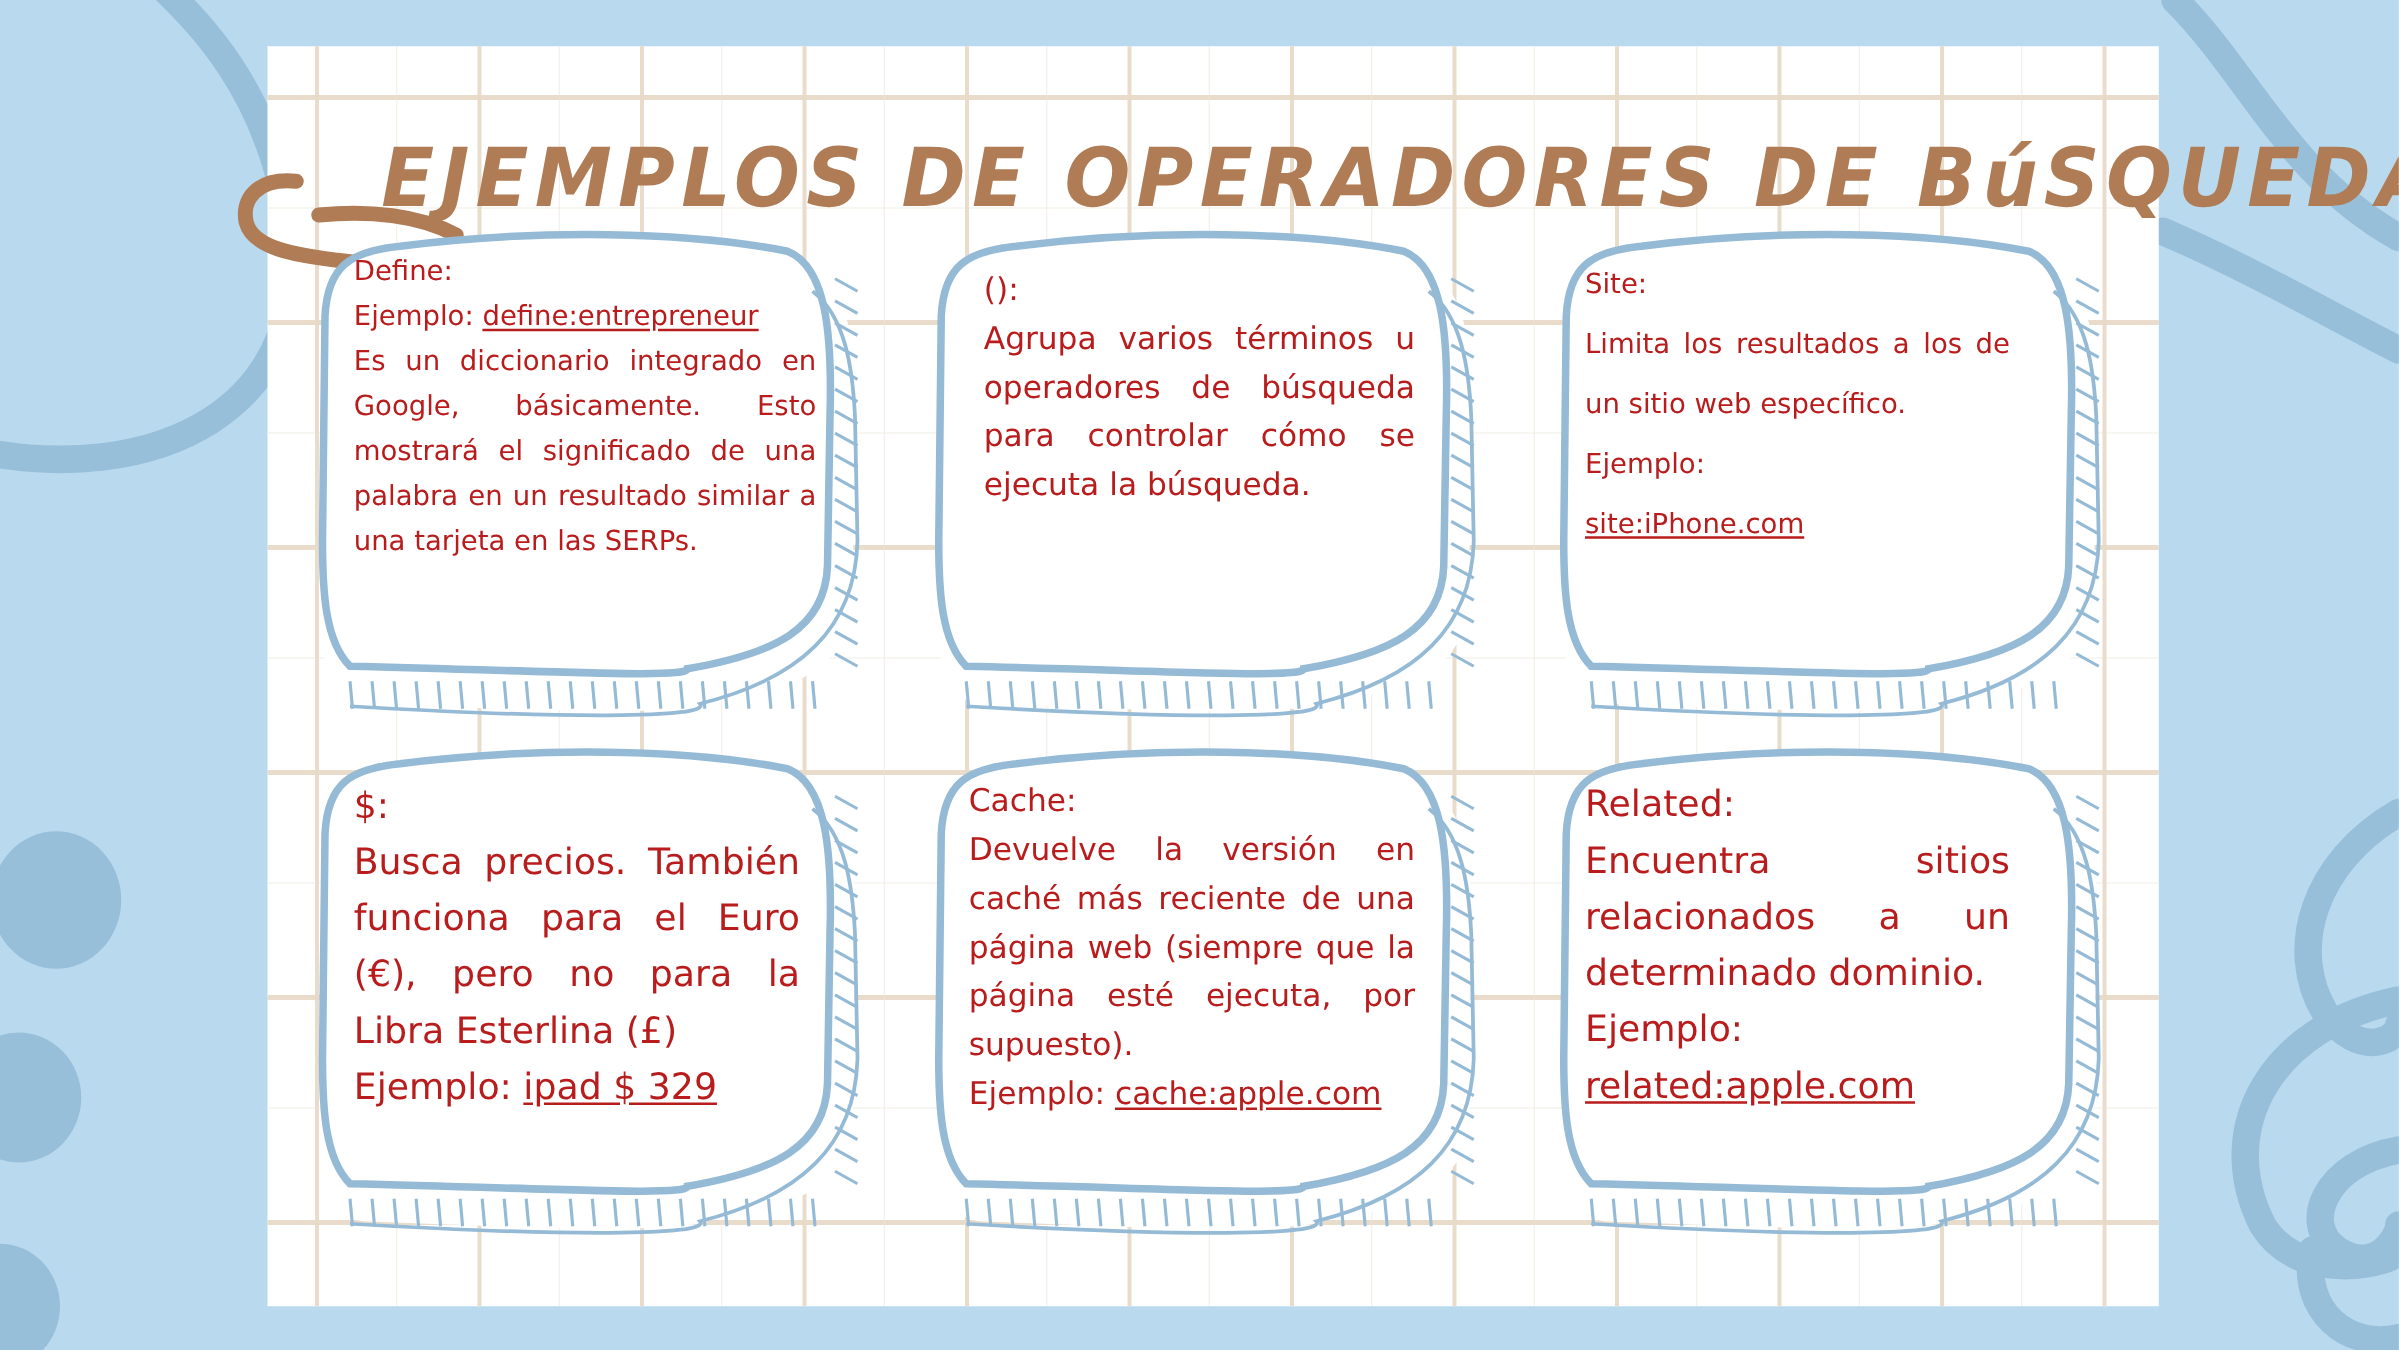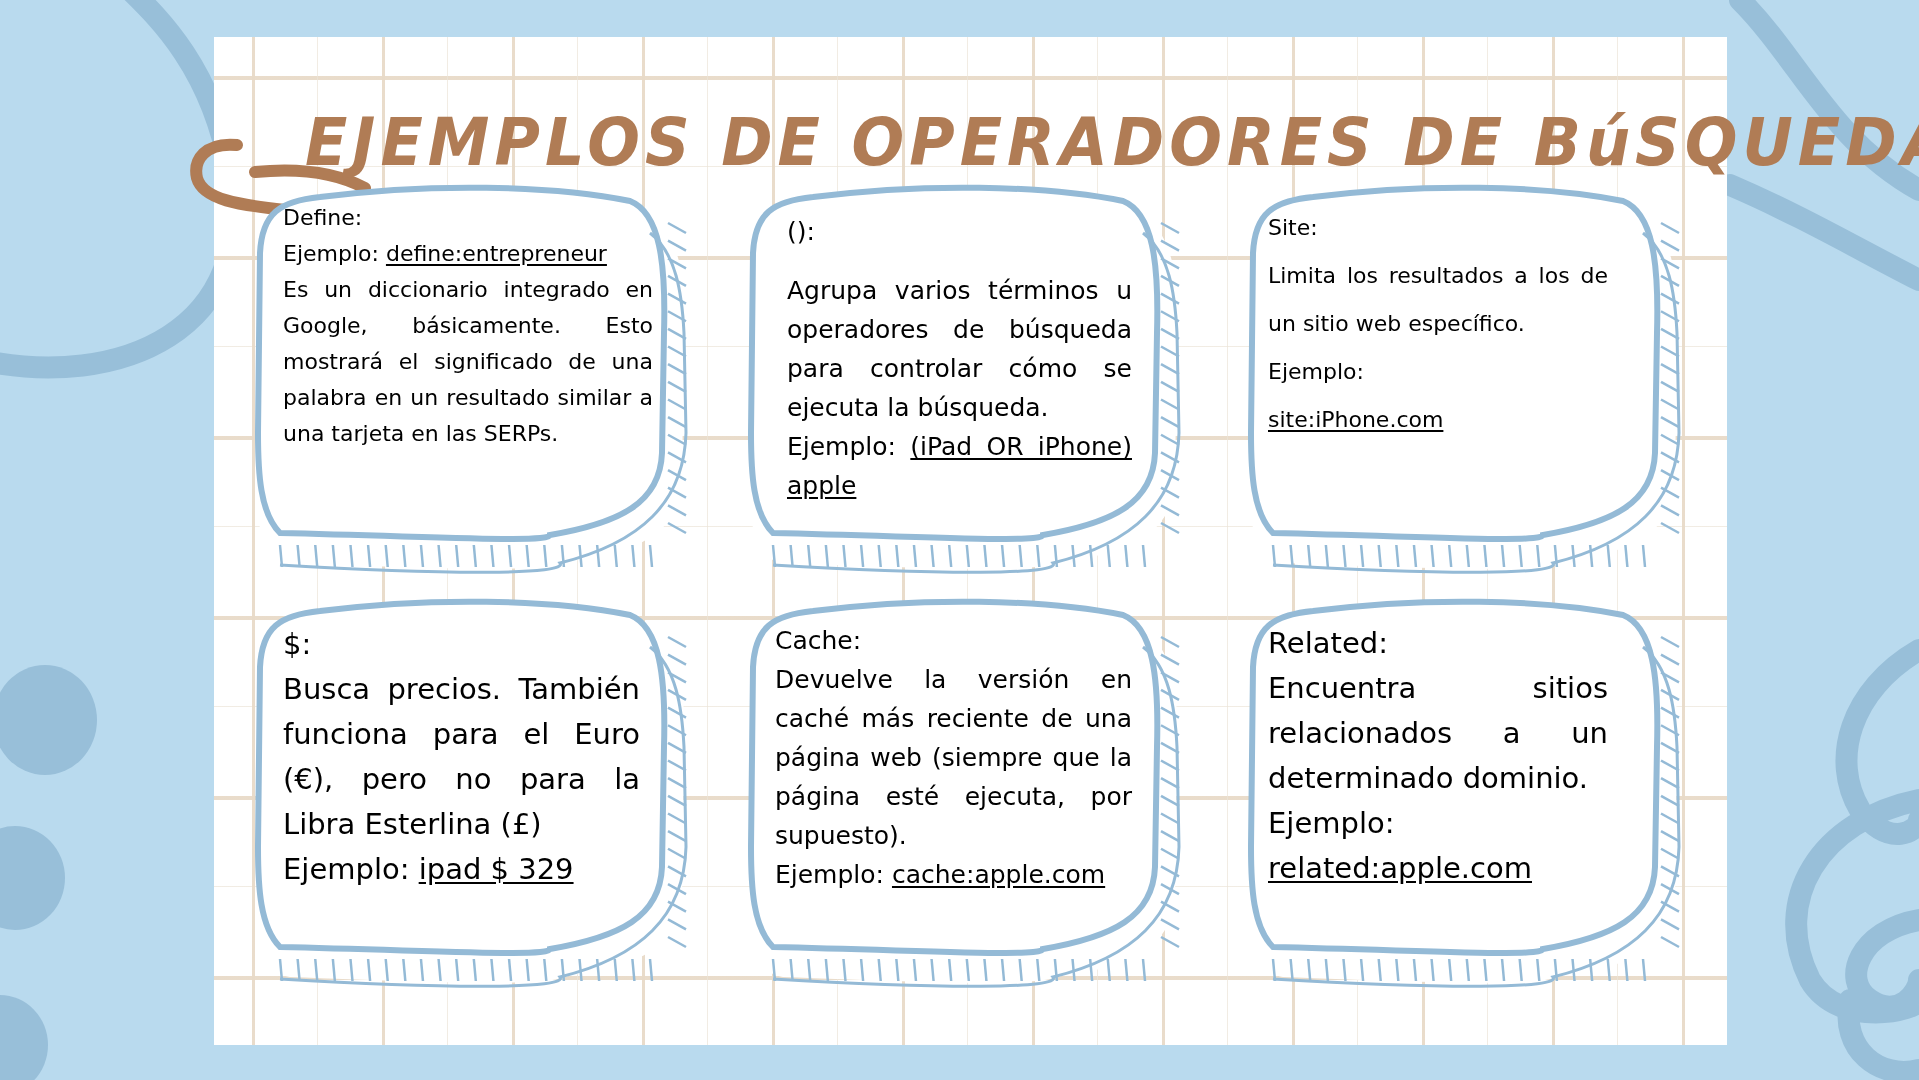--- a/index.html
+++ b/index.html
@@ -27,21 +27,21 @@
     font-style:oblique; white-space:nowrap; line-height:80px;
     transform:scaleY(1.05);
   }
   .clip { position:absolute; left:185px; top:130px; width:190px; height:90px; }
   .card {
     position:absolute;
   }
   .card svg.frame { position:absolute; left:0; top:0; overflow:visible; }
   .card .body {
     position:absolute;
-    color:#000000; text-align:justify;
+    color:#b91c1c; text-align:justify;
     font-family:"DejaVu Sans", sans-serif;
   }
   .card .body .line { display:block; }
   .card .body u, .card .body .ex {
     text-decoration:underline; text-underline-offset:3px;
   }
   .sm { font-size:22px; line-height:36px; }
   .md { font-size:25px; line-height:39px; }
   .lg { font-size:22px; line-height:48px; }
   .lg2 { font-size:29px; line-height:45px; }
@@ -170,22 +170,21 @@
         <line x1="418" y1="304.7058823529412" x2="436" y2="314.7058823529412" stroke="#94bad6" stroke-width="2.5"></line>
         <line x1="418" y1="322.3529411764706" x2="436" y2="332.3529411764706" stroke="#94bad6" stroke-width="2.5"></line>
         <line x1="418" y1="340" x2="436" y2="350" stroke="#94bad6" stroke-width="2.5"></line>
       <path d="M 30 350 C 10 330, 8 290, 8 250 L 10 70 C 12 30, 30 18, 70 14 C 180 0, 300 2, 380 18 C 410 30, 416 80, 414 150 L 412 270 C 410 320, 370 340, 300 352 C 300 360, 200 354, 30 350 Z" fill="#fff" stroke="#94bad6" stroke-width="6"></path>
       <path d="M 30 382 C 200 392, 320 392, 310 380 C 390 360, 434 320, 436 250 L 434 150 C 432 110, 426 70, 400 50" fill="none" stroke="#94bad6" stroke-width="3"></path>
     </svg>
     </div>
     <div class="card body-wrap" style="left: 0px; top: 0px;">
       <div class="body md" style="left: 787px; top: 212px; width: 345px;">
         <span class="line">():</span>
-        <span class="line" style="text-align-last: left; margin-top: 20px;">Agrupa varios términos u operadores de búsqueda para controlar cómo se ejecuta la búsqueda.</span>
-        <span class="line"><span>Ejemplo:</span> <span class="ex">(iPad OR iPhone) apple</span></span>
+        <span class="line" style="text-align-last: left;">Agrupa varios términos u operadores de búsqueda para controlar cómo se ejecuta la búsqueda.</span>
       </div>
     </div>
     <div class="card" style="left: 1243px; top: 183px; width: 440px; height: 390px;">
     <svg class="frame" width="440" height="390" viewBox="0 0 440 390">
       <path d="M 40 380 C 10 375, 6 340, 8 300 L 10 70 C 12 30, 30 18, 70 14 C 180 0, 300 2, 380 18 C 430 40, 436 90, 434 150 L 432 300 C 430 340, 400 370, 320 378 C 300 390, 200 386, 40 380 Z" fill="#fff" stroke="none"></path>
       <line x1="30" y1="362" x2="32" y2="384" stroke="#94bad6" stroke-width="2.5"></line>
         <line x1="47.61904761904762" y1="362" x2="49.61904761904762" y2="384" stroke="#94bad6" stroke-width="2.5"></line>
         <line x1="65.23809523809524" y1="362" x2="67.23809523809524" y2="384" stroke="#94bad6" stroke-width="2.5"></line>
         <line x1="82.85714285714286" y1="362" x2="84.85714285714286" y2="384" stroke="#94bad6" stroke-width="2.5"></line>
         <line x1="100.47619047619048" y1="362" x2="102.47619047619048" y2="384" stroke="#94bad6" stroke-width="2.5"></line>

